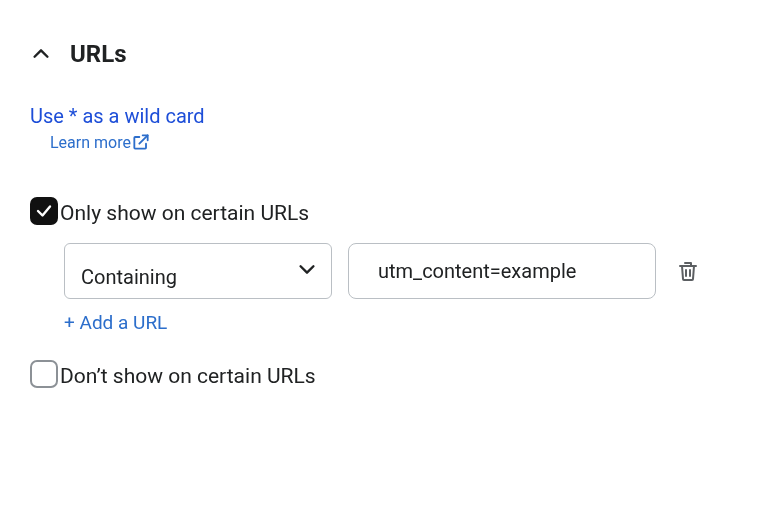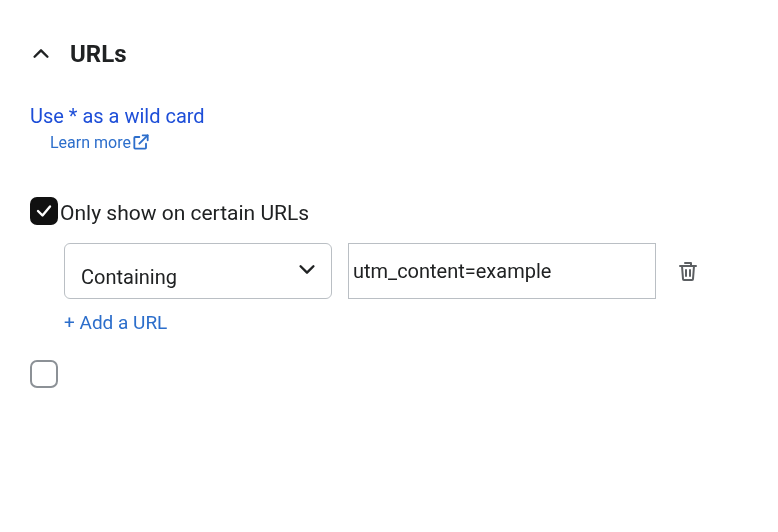--- a/index.html
+++ b/index.html
@@ -97,24 +97,24 @@
     position: absolute;
     right: 14px;
     top: 50%;
     transform: translateY(-50%);
     pointer-events: none;
   }
   .text-input {
     height: 56px;
     width: 308px;
     border: 1px solid #babfc4;
-    border-radius: 0;
+    border-radius: 8px;
     background: #ffffff;
     font-size: 20px;
-    padding: 0 4px;
+    padding: 0 29px;
     color: #202223;
     font-family: inherit;
   }
   .trash-btn {
     background: none;
     border: none;
     padding: 4px;
     cursor: pointer;
     color: #5c5f62;
     display: flex;
@@ -194,17 +194,18 @@
   </div>
 
   <span class="add-link">+ Add a URL</span>
 </div>
 
 <div class="block" style="margin-top:26px;">
   <div class="check-row" style="margin-bottom:0;">
     <div class="checkbox" role="checkbox" aria-checked="false">
       
     </div>
+    <span class="check-label">Don’t show on certain URLs</span>
   </div>
 </div>
 
 
 
 
 </body></html>

